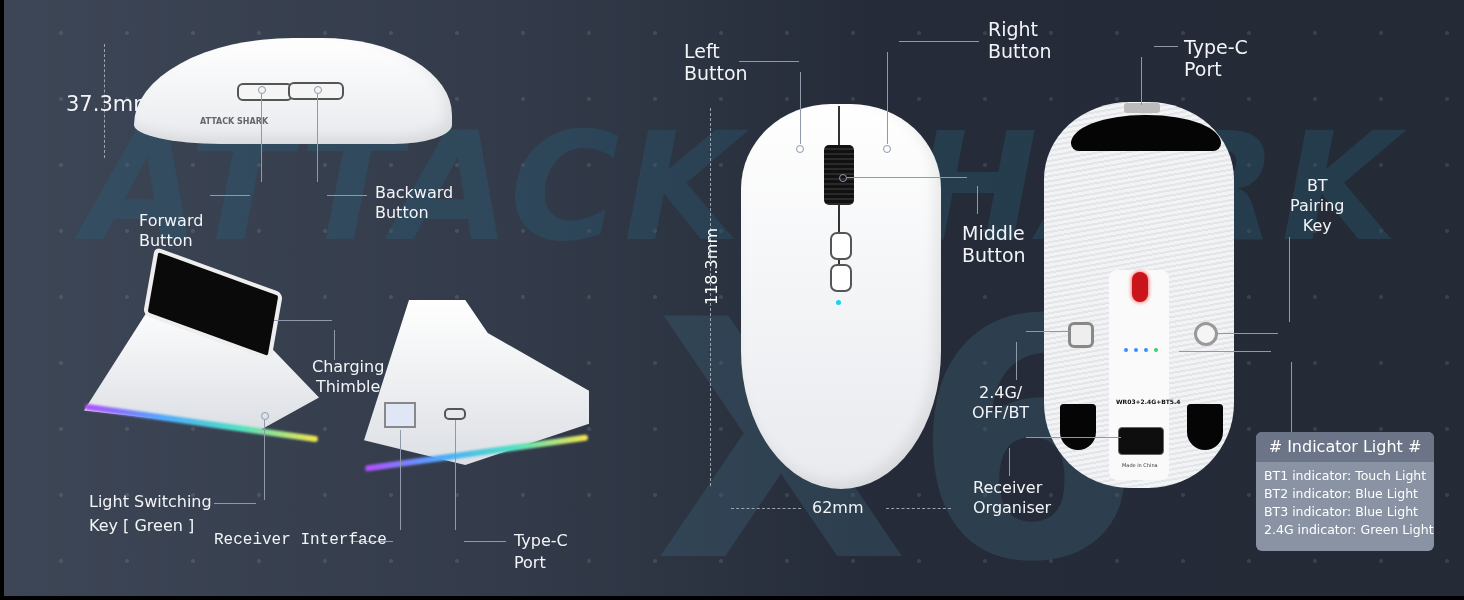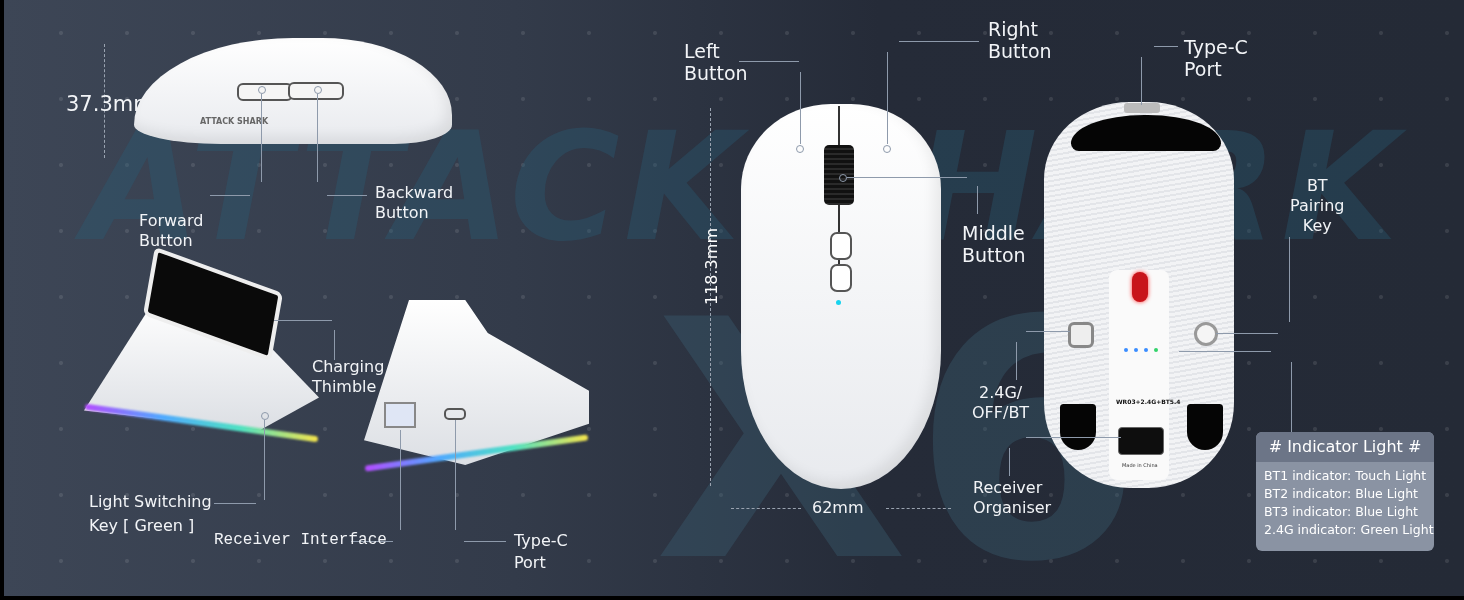--- a/index.html
+++ b/index.html
@@ -64,21 +64,21 @@
         <div>Button</div>
       </div>
   </div>
 
   <div>
     <div class="dock" style="left:80px;top:300px;width:235px;height:130px;clip-path:polygon(30% 0,60% 0,100% 75%,75% 100%,0 85%);"></div>
     <div style="position:absolute;left:145px;top:270px;width:120px;height:60px;background:#0a0a0a;transform:skew(-10deg,20deg);border:4px solid #eee;border-radius:6px;"></div>
     <div class="led" style="left:80px;top:420px;width:235px;transform:rotate(8deg);"></div>
     <div class="line" style="left:270px;top:320px;width:58px;border-top-width:1.5px;"></div>
     <div class="line" style="left:330px;top:330px;height:30px;border-left-width:1.5px;"></div>
-    <div class="lbl" style="left:308px;top:357px;">
+    <div class="lbl" style="left:308px;top:357px;text-align:center;">
       <div>Charging</div>
         <div>Thimble</div>
       </div>
     <div class="dot" style="left:257px;top:412px;"></div>
     <div class="line" style="left:260px;top:420px;height:80px;border-left-width:1.5px;"></div>
     <div class="line" style="left:210px;top:503px;width:42px;border-top-width:1.5px;"></div>
     <div class="lbl" style="left:85px;top:490px;line-height:24px;">
       <div>Light Switching</div>
         <div>Key [ Green ]</div>
       </div>

